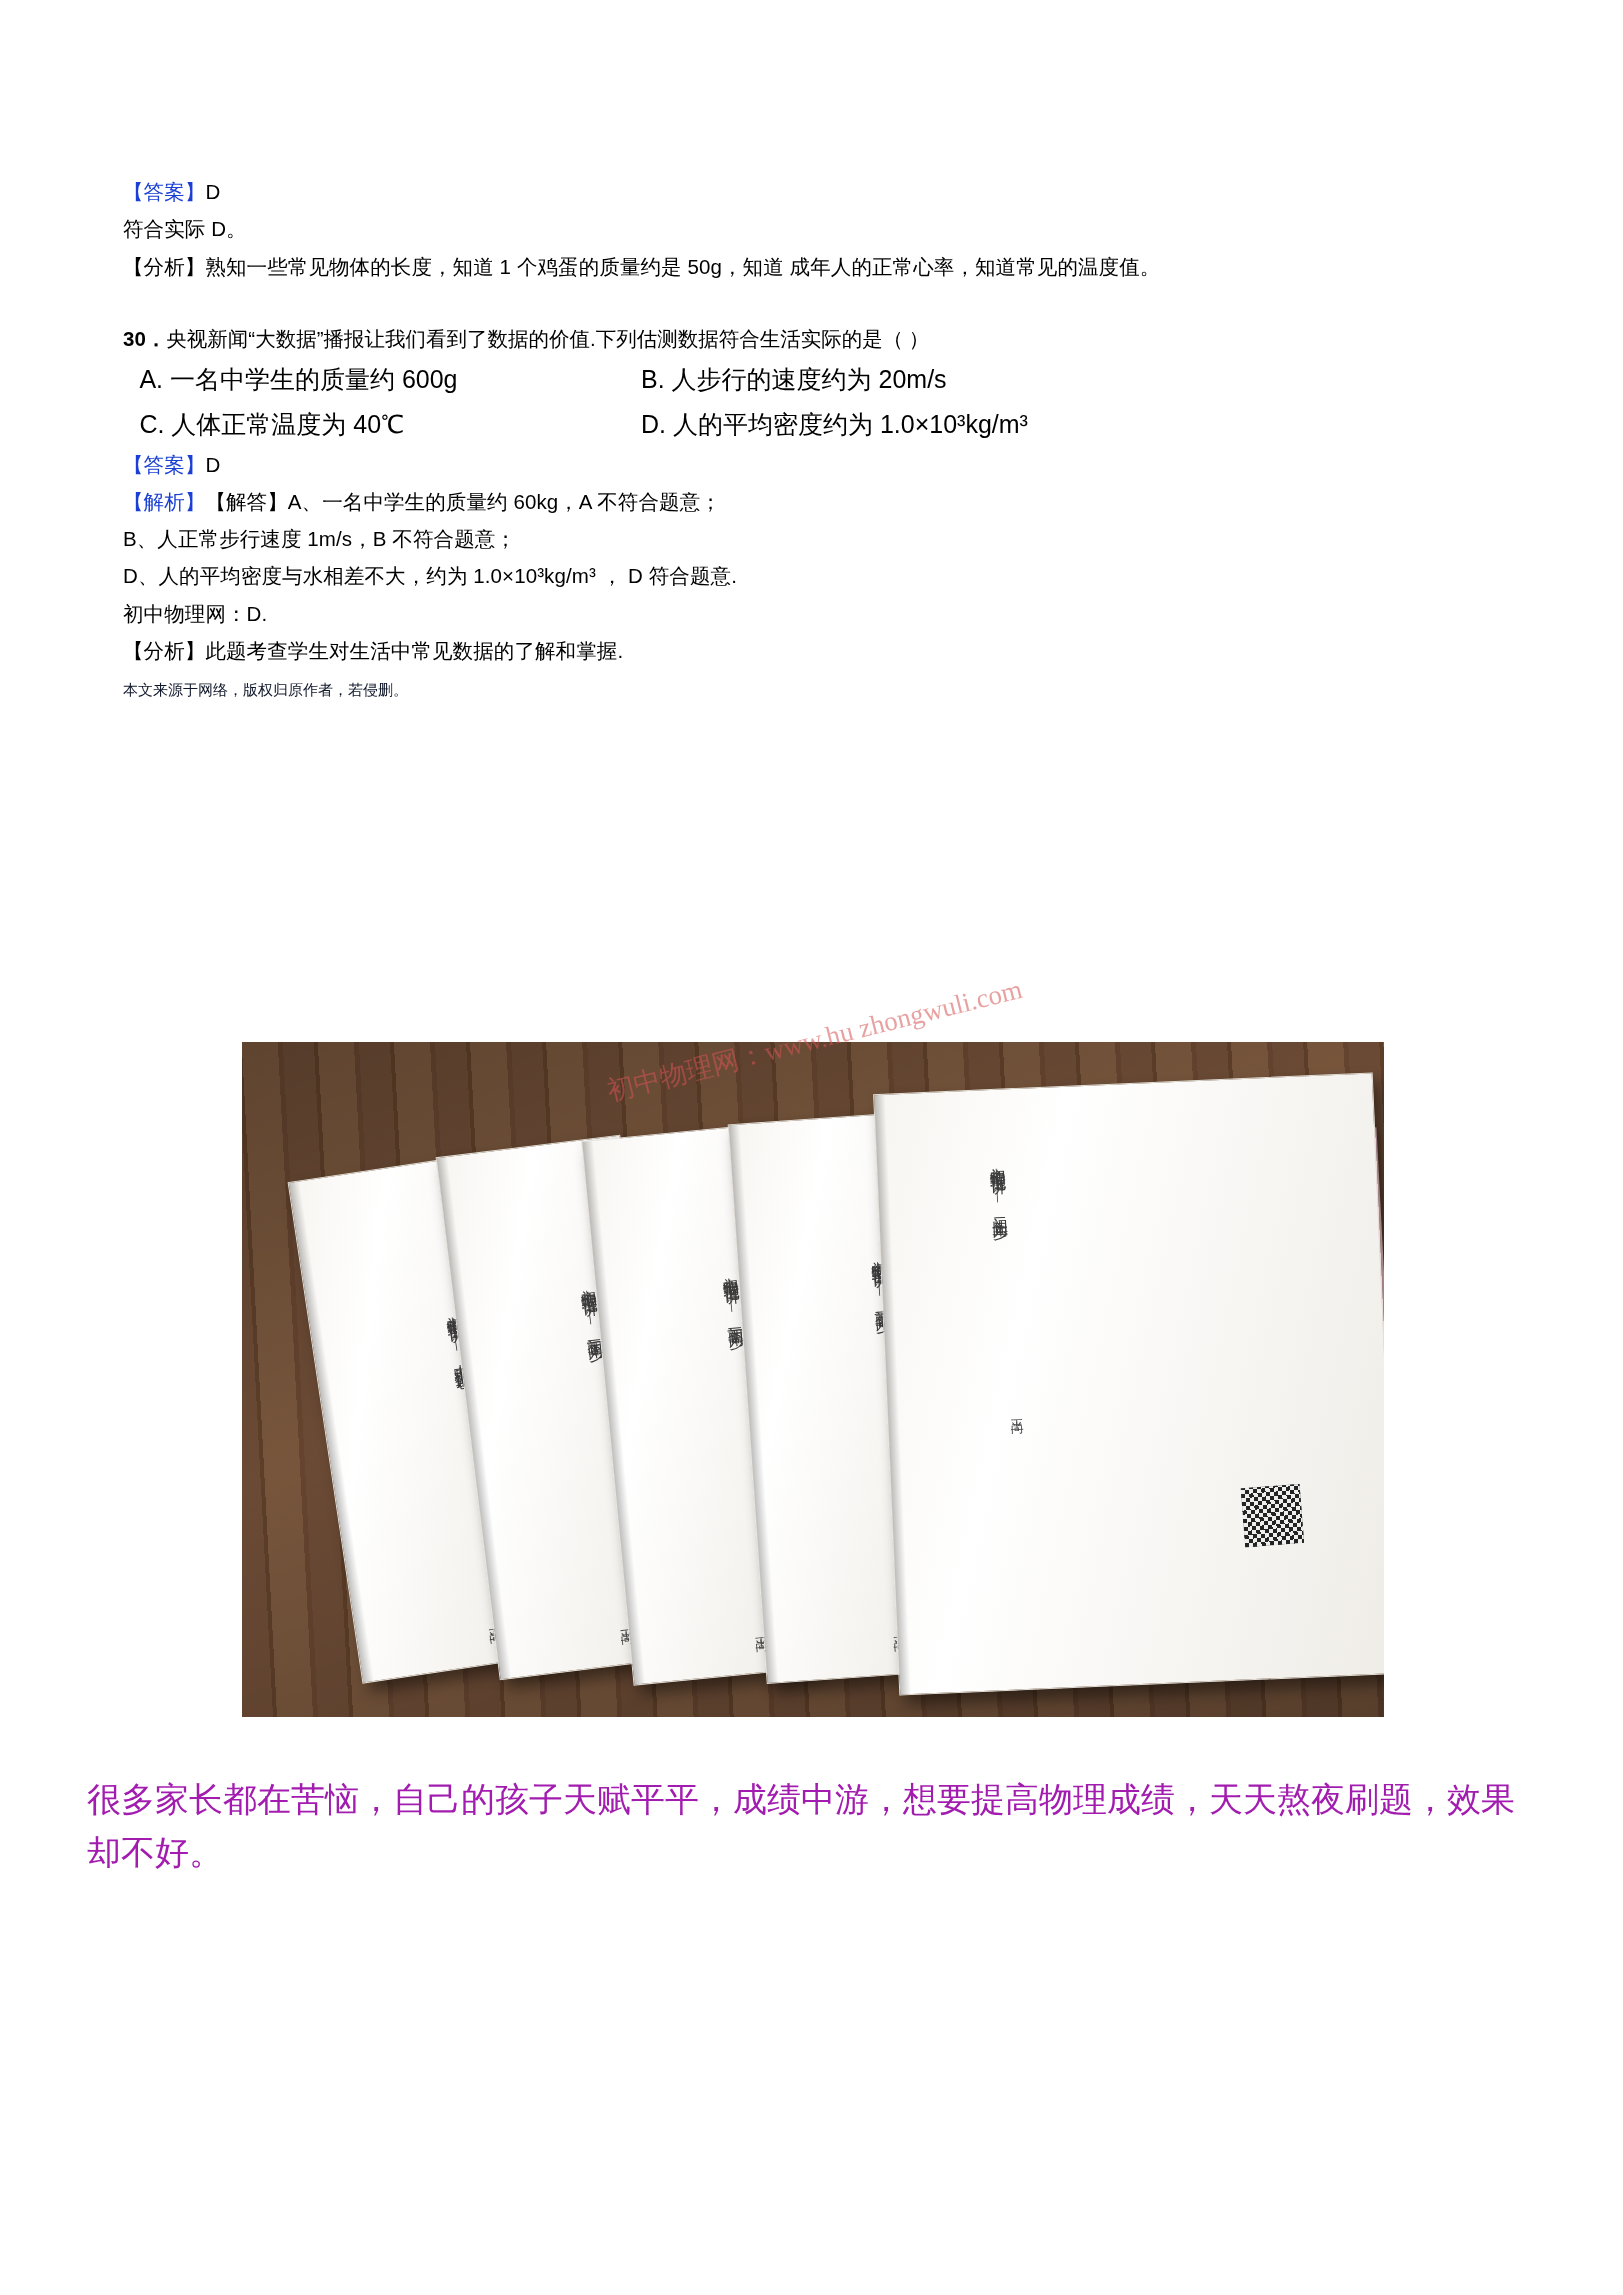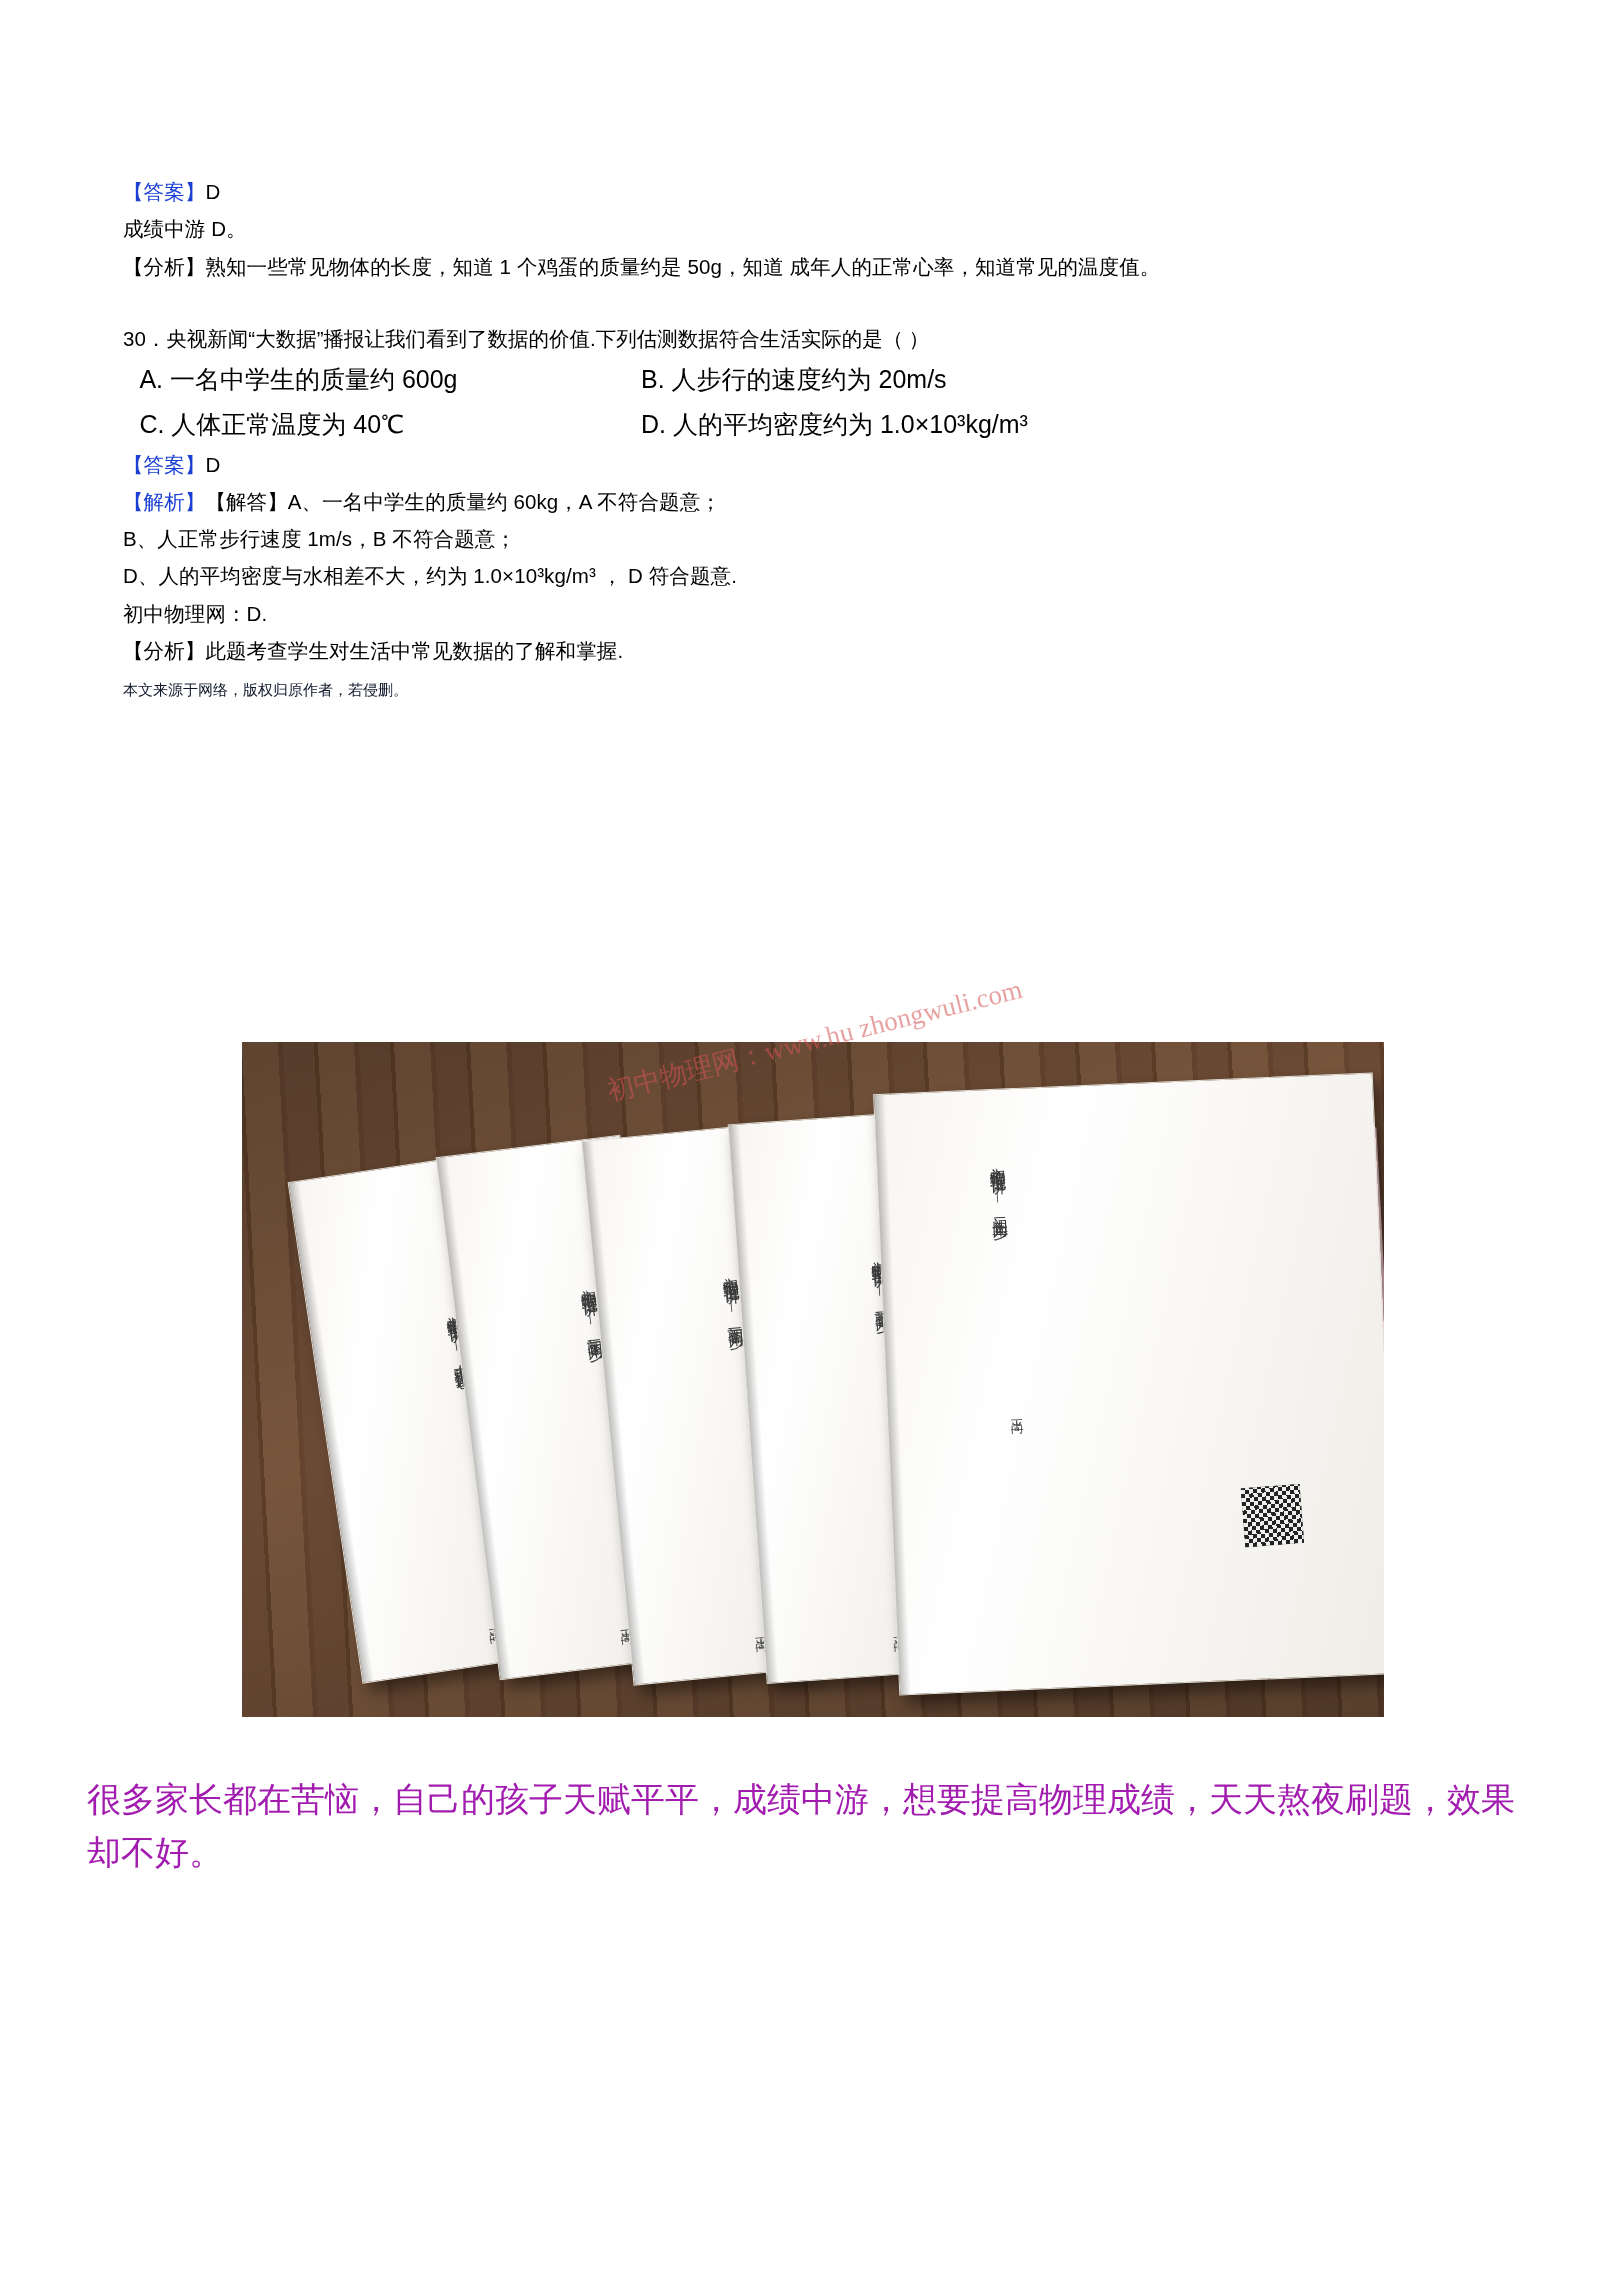--- a/index.html
+++ b/index.html
@@ -42,20 +42,21 @@
     height: 35px;
   }
   .q-head {
     font-size: 20.5px;
     line-height: 1.75;
     margin: 0;
   }
   .q-num {
     display: inline-block;
     min-width: 35px;
+    font-weight: bold;
   }
   .options-row {
     font-size: 25px;
     line-height: 1.8;
     display: flex;
     margin: 0;
   }
   .opt-a { width: 518px; padding-left: 16.4px; box-sizing: border-box; }
   .opt-b { padding-left: 0px; }
   .small-note {
@@ -178,21 +179,21 @@
 <div class="page">
 
   <div class="content">
 
     <p class="line">
       <span class="tag">【答案】</span><span>D</span>
     </p>
 
 
     <p class="line">
-      <span>成绩中游 D。</span>
+      <span>符合实际 D。</span>
     </p>
 
     <p class="line">
       <span>【分析】</span><span>熟知一些常见物体的长度，知道 1 个鸡蛋的质量约是 50g，知道 成年人的正常心率，知道常见的温度值。</span>
     </p>
 
     <div class="blockgap"></div>
 
     <p class="q-head">
       <span class="q-num">30．</span><span>央视新闻“大数据”播报让我们看到了数据的价值.下列估测数据符合生活实际的是（   ）</span>

